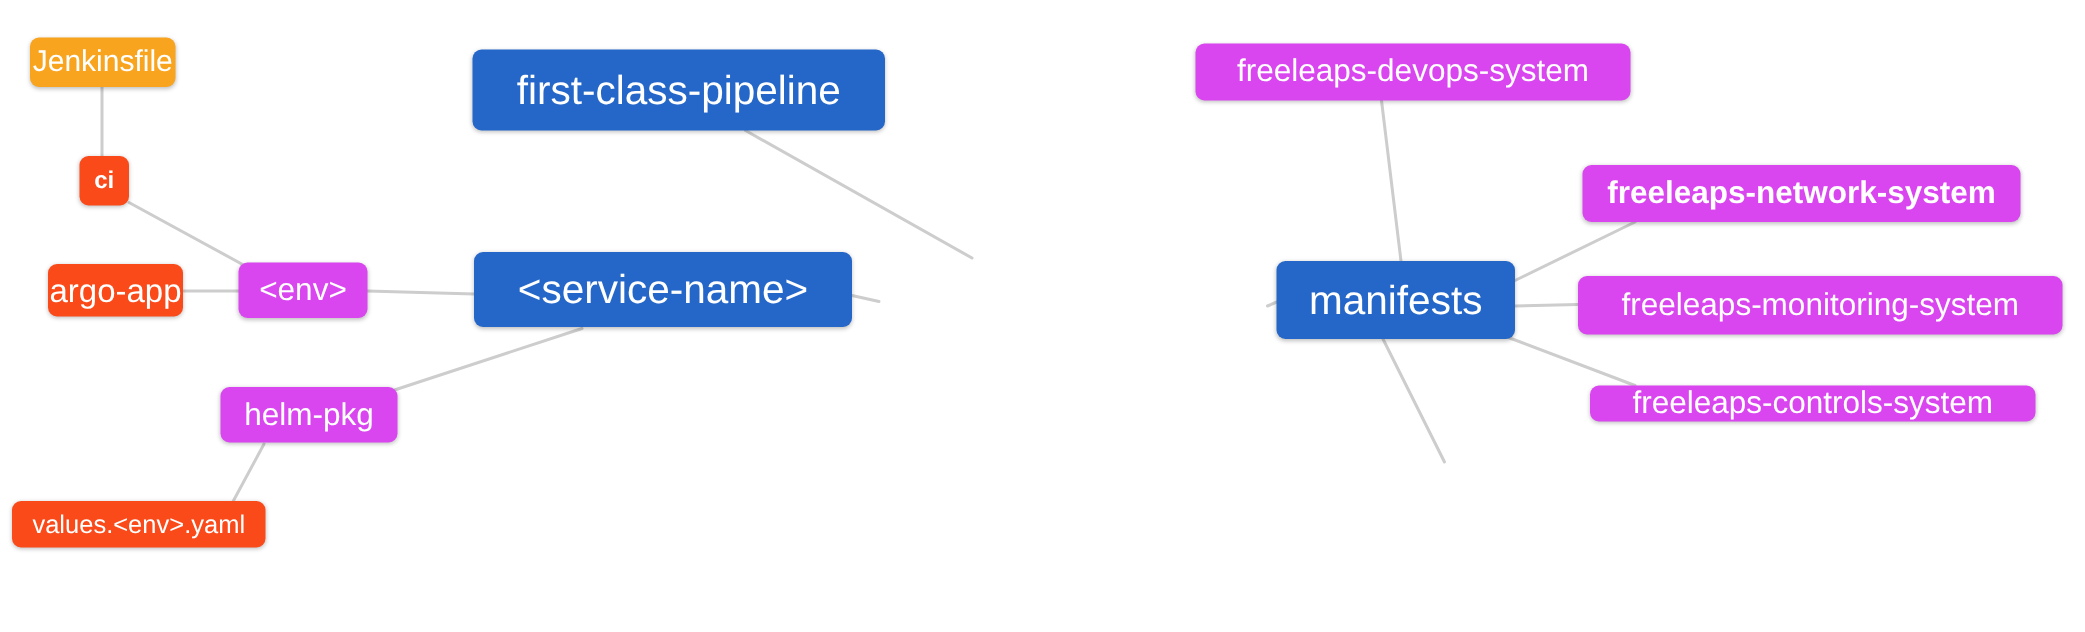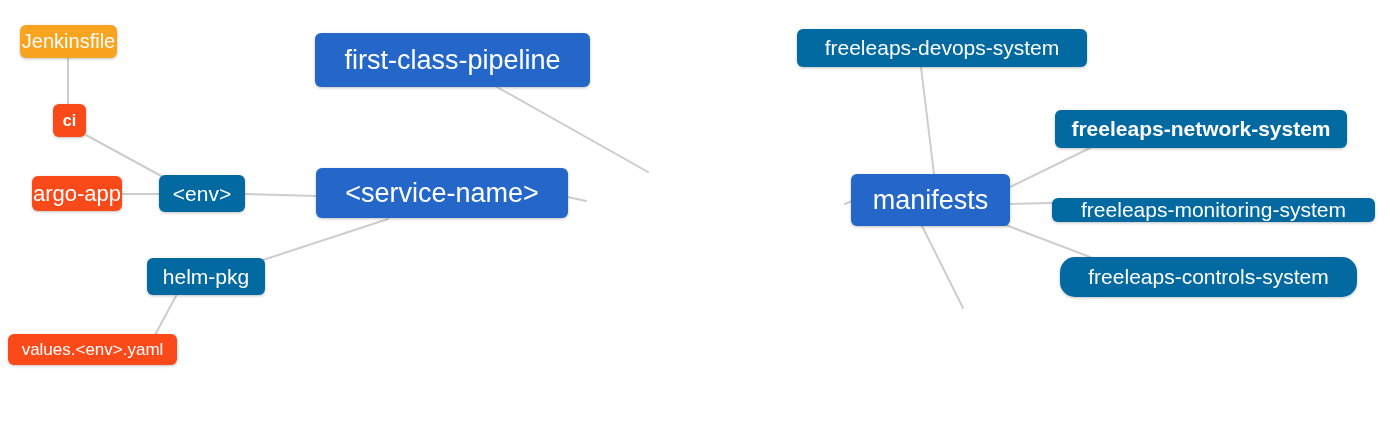--- a/index.html
+++ b/index.html
@@ -35,21 +35,21 @@
     box-sizing: border-box;
     color: #ffffff;
     border-radius: 6px;
     padding: 0 10px;
     white-space: nowrap;
     box-shadow: 0 1px 3px rgba(0,0,0,0.25);
     cursor: pointer;
     user-select: none;
   }
   .node.blue   { background: #2467c9; }
-  .node.green  { background: #0369a1; }
+  .node.green  { background: #d946ef; }
   .node.orange { background: #f8a41f; }
   .node.red    { background: #fa4a1a; }
   .node.dark   { background: #3b3735; }
 </style>
 </head>
 <body>
 
 <div class="canvas">
 
   <svg class="edges" viewBox="0 0 1390 421" xmlns="http://www.w3.org/2000/svg">
@@ -85,18 +85,18 @@
 
   <div class="node blue" style="left:315px; top:33px; width:275px; height:54px; font-size:27px;">first-class-pipeline</div>
 
 
   <div class="node blue" style="left:851px; top:174px; width:159px; height:52px; font-size:27px;">manifests</div>
 
   <div class="node green" style="left:797px; top:29px; width:290px; height:38px; font-size:21px;">freeleaps-devops-system</div>
 
   <div class="node green" style="left:1055px; top:110px; width:292px; height:38px; font-size:21px;font-weight:bold;">freeleaps-network-system</div>
 
-  <div class="node green" style="left:1052px; top:184px; width:323px; height:24px; font-size:21px;margin-top:14px;">freeleaps-monitoring-system</div>
+  <div class="node green" style="left:1052px; top:184px; width:323px; height:39px; font-size:21px;">freeleaps-monitoring-system</div>
 
-  <div class="node green" style="left:1060px; top:257px; width:297px; height:40px; font-size:21px;border-radius:15px;">freeleaps-controls-system</div>
+  <div class="node green" style="left:1060px; top:257px; width:297px; height:24px; font-size:21px;">freeleaps-controls-system</div>
 
 
 </div>
 
 </body></html>

